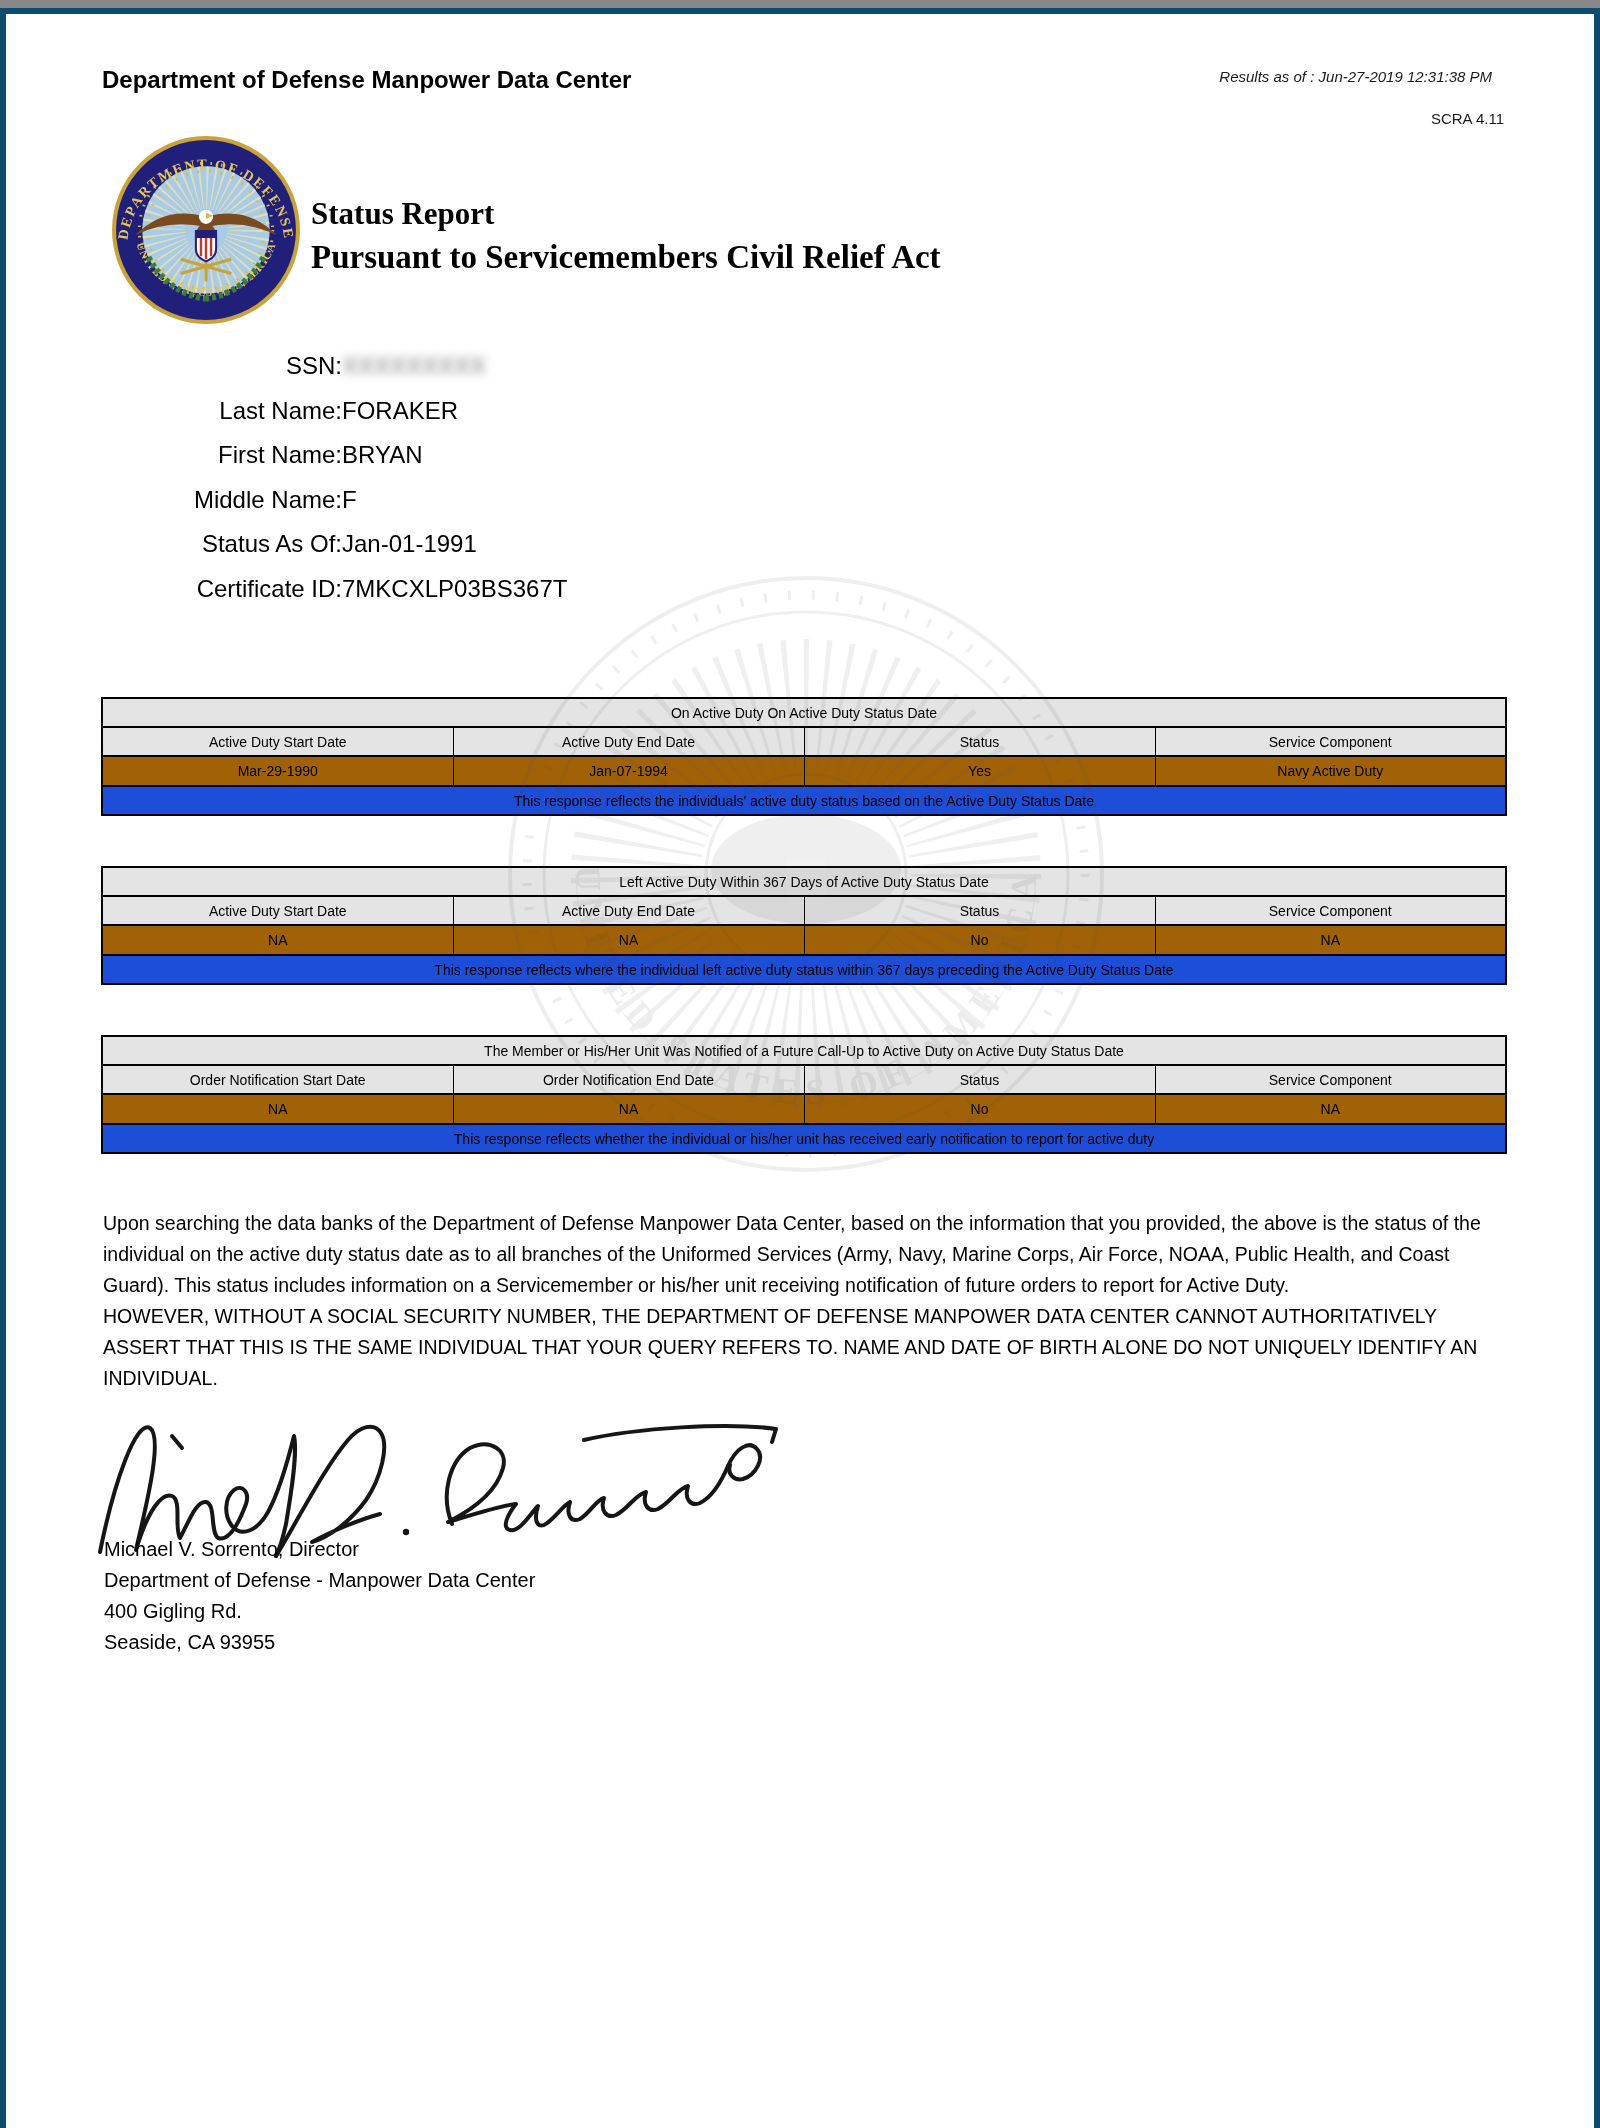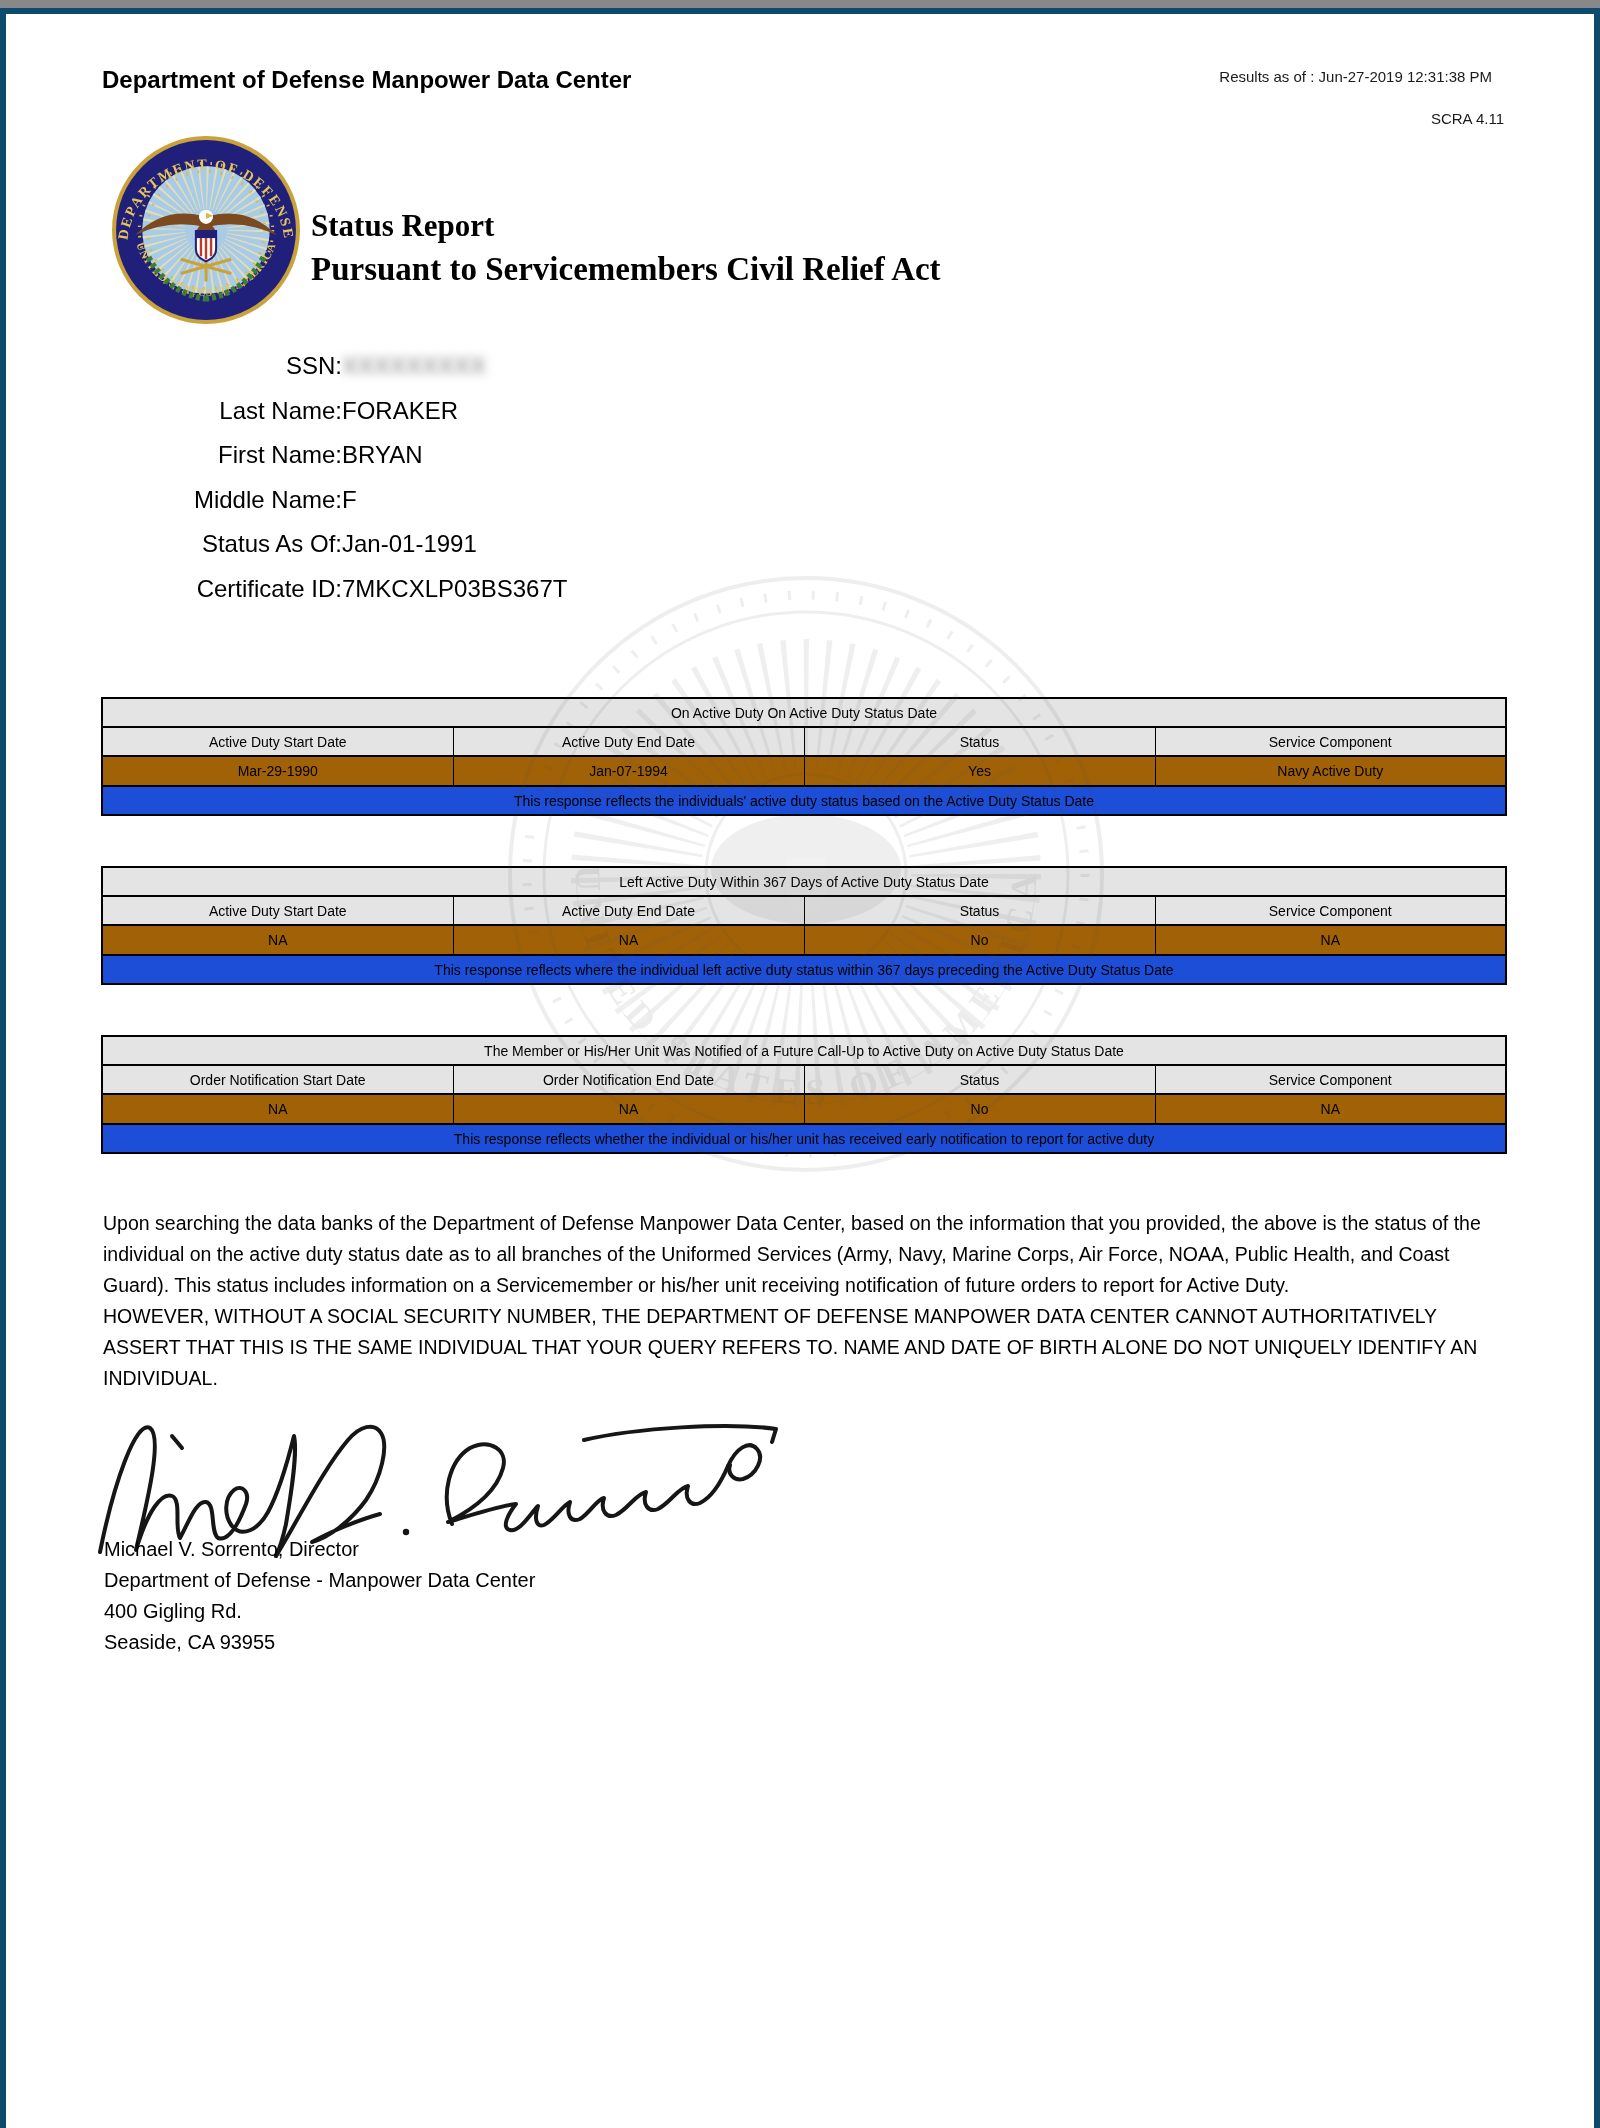--- a/index.html
+++ b/index.html
@@ -2,24 +2,24 @@
 <html><head>
 <meta charset="utf-8">
 <style>
   html,body { margin:0; padding:0; background:#888; }
   .page {
     position:relative; width:1600px; height:2128px; margin:8px auto;
     background:#ffffff; border:6px solid #0c4a6e; box-sizing:border-box;
     font-family:"Liberation Sans", sans-serif; color:#000; overflow:hidden;
   }
   .agency { position:absolute; left:96px; top:52px; font-size:24px; font-weight:bold; }
-  .results-ts { position:absolute; right:102px; top:54px; font-size:15px; color:#1a1a1a; }
+  .results-ts { position:absolute; right:102px; top:54px; font-size:15px; color:#1a1a1a;font-style:italic; }
   .form-ver { position:absolute; right:90px; top:96px; font-size:15px; color:#1a1a1a; }
   .seal { position:absolute; left:104px; top:120px; width:192px; height:192px; }
-  .doc-title { position:absolute; left:305px; top:192px; font-family:"Liberation Serif", serif; font-weight:bold; }
+  .doc-title { position:absolute; left:305px; top:180px; font-family:"Liberation Serif", serif; font-weight:bold; }
   .doc-title .t1 { font-size:31px; line-height:40px; }
   .doc-title .t2 { font-size:33px; line-height:46px; }
 
   .fields { position:absolute; left:96px; top:330px;text-align:right; }
   .field-row { display:flex; height:44.5px; align-items:center; }
   .field-label { width:240px; font-size:24px; }
   .field-value { font-size:24px; }
   .redacted { color:#777; filter:blur(5px); }
 
   .watermark { position:absolute; left:495px; top:555px; width:610px; height:610px; z-index:3; pointer-events:none; }

